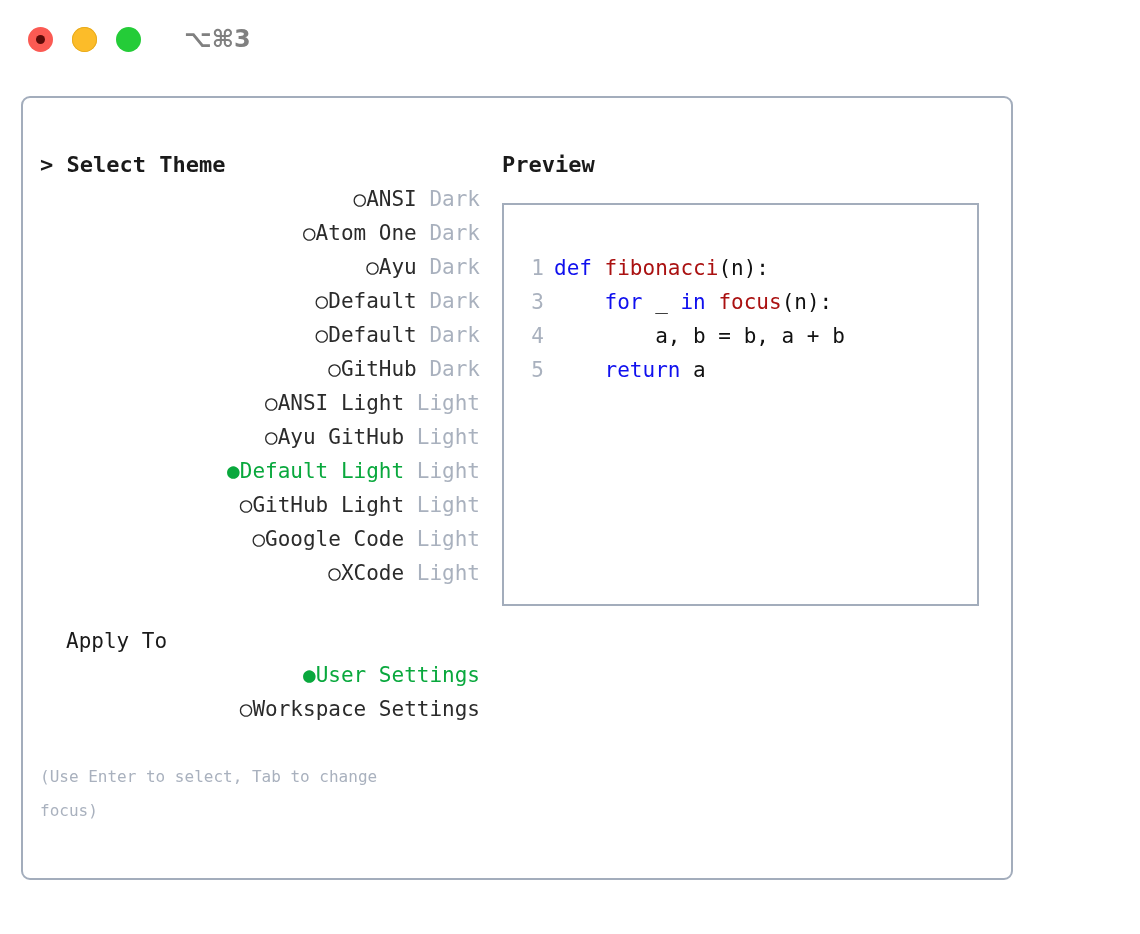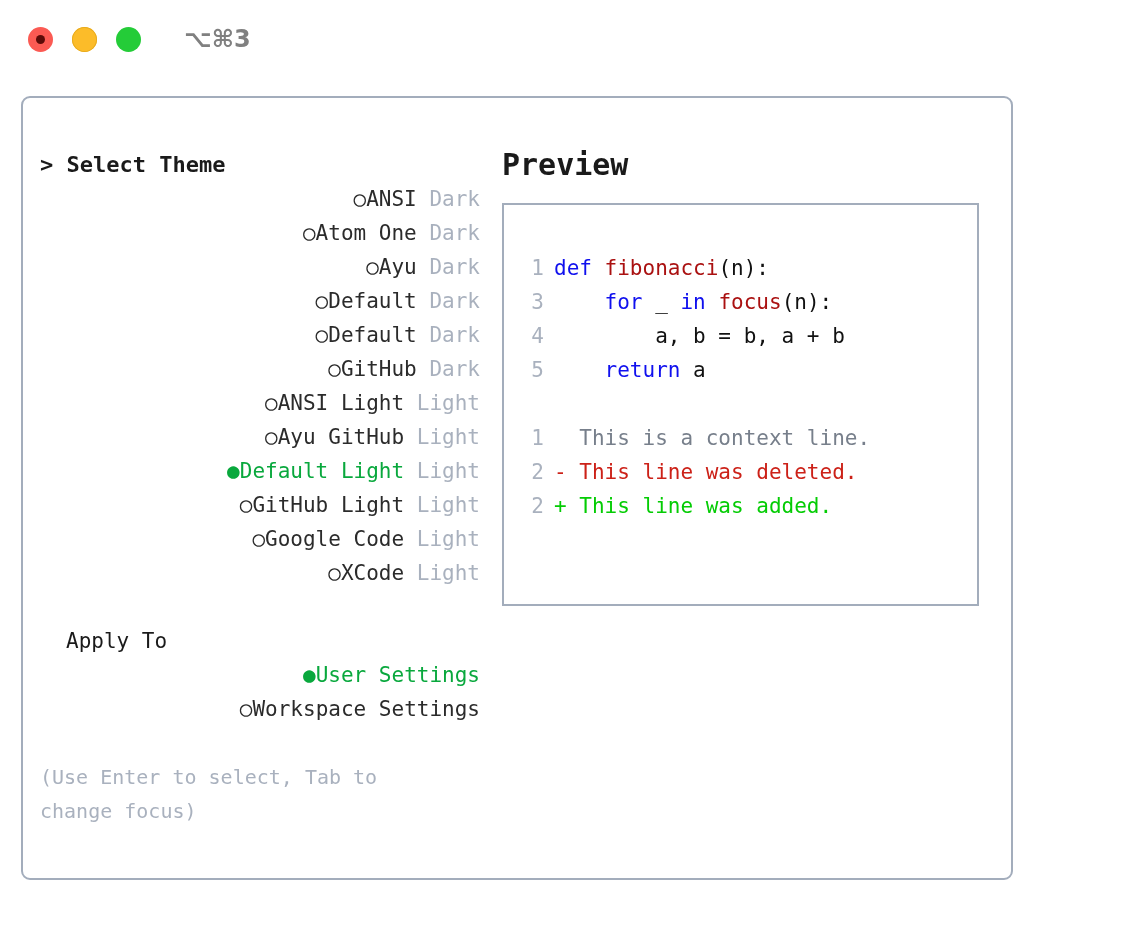--- a/index.html
+++ b/index.html
@@ -111,36 +111,36 @@
   .section-label {
     font-size: 21px;
     line-height: 34px;
     color: #1a1a1a;
     white-space: pre;
     padding-left: 26px;
   }
   .spacer { height: 34px; }
 
   .hint {
-    font-size: 20px;
+    font-size: 16px;
     line-height: 34px;
     color: #a9b1be;
     width: 400px;
     margin-top: 34px;
   }
 
   
   .right-col {
     position: absolute;
     left: 479px;
     top: 50px;
     width: 490px;
   }
   .preview-title {
-    font-size: 30px;
+    font-size: 22px;
     font-weight: bold;
     color: #1a1a1a;
     line-height: 34px;
   }
   .preview-box {
     margin-top: 21px;
     width: 477px;
     height: 403px;
     border: 2px solid #a3adbc;
     box-sizing: border-box;
@@ -225,23 +225,18 @@
       <div class="preview-title">Preview</div>
       <div class="preview-box">
         <div class="code">
           <div id="code-block">
               <div class="cline"><span class="lnum">1</span><span class="kw">def </span><span class="fn">fibonacci</span><span class="plain">(n):</span></div>
               <div class="cline"><span class="lnum">3</span><span class="plain">    </span><span class="kw">for</span><span class="plain"> _ </span><span class="kw">in</span><span class="plain"> </span><span class="fn">focus</span><span class="plain">(n):</span></div>
               <div class="cline"><span class="lnum">4</span><span class="plain">        a, b = b, a + b</span></div>
               <div class="cline"><span class="lnum">5</span><span class="plain">    </span><span class="kw">return</span><span class="plain"> a</span></div>
             </div>
           <div class="diff-gap"></div>
-          <div id="diff-block">
-              <div class="cline"><span class="lnum">1</span><span class="ctx"> </span><span class="ctx"> This is a context line.</span></div>
-              <div class="cline"><span class="lnum">2</span><span class="del">-</span><span class="del"> This line was deleted.</span></div>
-              <div class="cline"><span class="lnum">2</span><span class="add">+</span><span class="add"> This line was added.</span></div>
-            </div>
         </div>
       </div>
     </div>
 
   </div>
 </div>
 
 </body></html>

